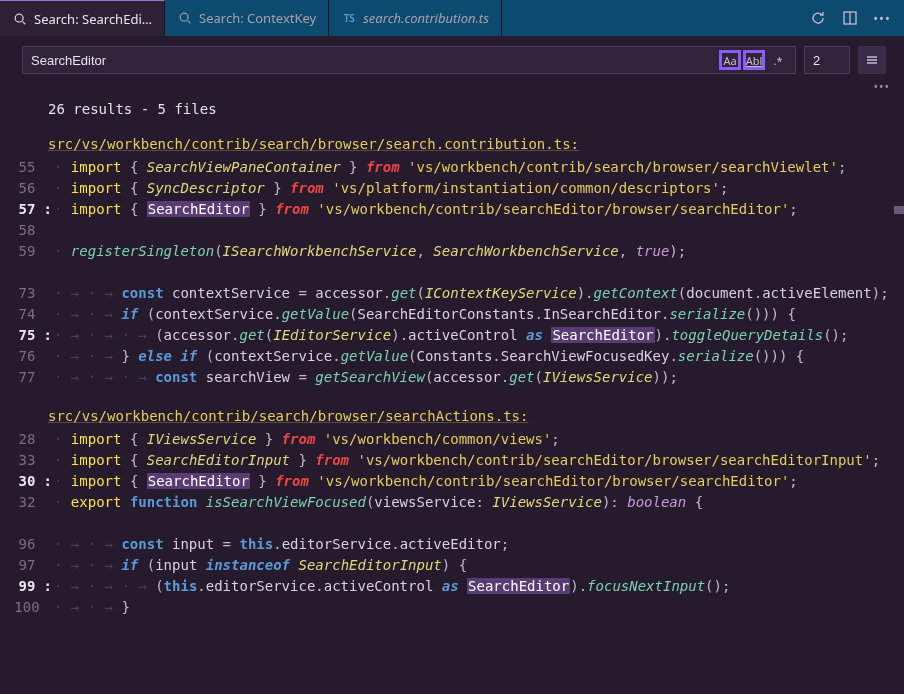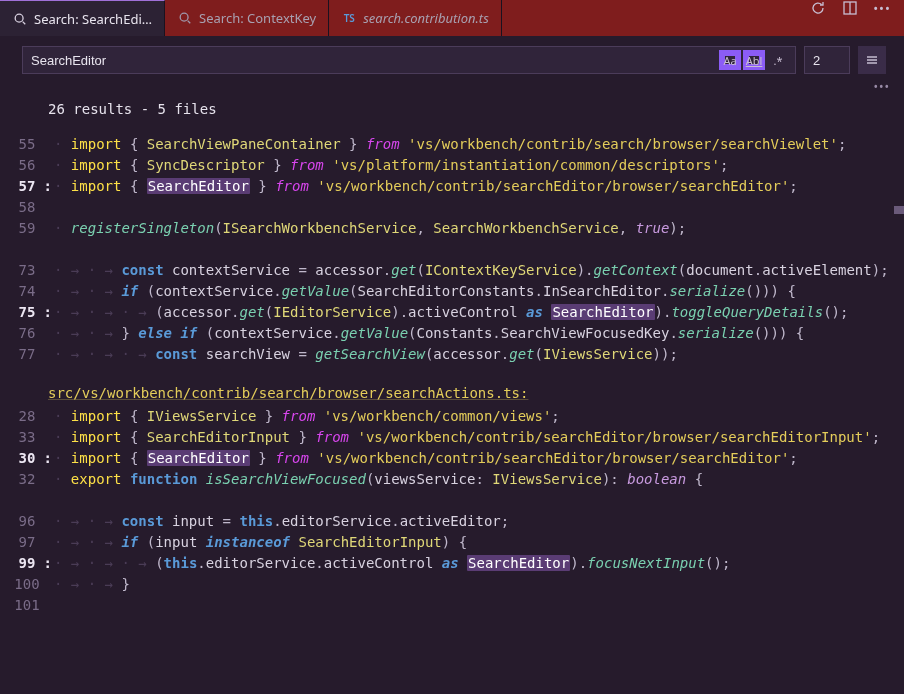--- a/index.html
+++ b/index.html
@@ -8,22 +8,23 @@
     color: #d8d8d8;
     font-family: "Segoe UI", ui-sans-serif, system-ui, sans-serif;
     font-size: 13px;
     width: 904px;
     height: 694px;
     overflow: hidden;
   }
   
   .tabs {
     display: flex;
+    align-items: center;
     height: 36px;
-    background: #7f1d1d;
+    background: #0c4a6e;
   }
   .tab {
     display: flex;
     align-items: center;
     gap: 6px;
     padding: 0 12px;
     height: 100%;
     color: #a8a0b0;
     font-size: 13px;
     border-right: 1px solid #1a1220;
@@ -65,21 +66,21 @@
     color: #e8e4ee;
     font-size: 13px;
   }
   .opt {
     width: 22px; height: 20px;
     display:inline-flex; align-items:center; justify-content:center;
     color:#c8bed2; font-size:11px;
     border:1px solid transparent;
     margin-left:2px;
   }
-  .opt.boxed { border:6px solid #8b5cf6; }
+  .opt.boxed { border:3px solid #8b5cf6; }
   .context-input {
     width: 46px; height: 28px;
     background:#30243a; border:1px solid #4b3c5a;
     color:#e8e4ee; text-align:left; padding:0 8px;
     font-size:13px;
   }
   .details-btn {
     width:28px; height:28px;
     background:#3a2c48;
     display:inline-flex; align-items:center; justify-content:center;
@@ -113,25 +114,25 @@
     color:#7a6c88;
     padding-right: 10px;
     flex-shrink:0;
     position:relative;
   }
   .line.strong .ln { color:#ece6f2; font-weight:600;}
   .line.strong .ln::after { content:":"; position:absolute; right:2px;}
   .content { flex:1; overflow:hidden; }
   .ws { color:#4a3c56; }
   .kw-import { color:#fde047; font-weight:400; }
-  .kw-from   { color:#d946ef; font-weight:400; font-style:italic;}
+  .kw-from   { color:#ef4444; font-weight:700; font-style:italic;}
   .kw-blue   { color:#5a9ad8; font-weight:600; }
   .kw-blue-i { color:#5a9ad8; font-weight:600; font-style:italic;}
   .ident-i   { color:#d8d2e0; }
-  .type      { color:#e0d878; }
+  .type      { color:#e0d878; font-style:italic;}
   .str       { color:#e4cd5a; }
   .call      { color:#7ad0b0; font-style:italic;}
   .bool      { color:#c89adf; font-style:italic;}
   .punc      { color:#c0b8cc; }
   .cmt       { color:#8a7c98; font-style:italic;}
   .hi { background:#5a3c74; color:#fff; padding:0 1px; border-radius:1px;}
   .spacer-line { height:21px; }
   .gap { height:18px; }
   
   .minimark {
@@ -196,20 +197,21 @@
         <line x1="3" y1="8" x2="13" y2="8"></line>
         <line x1="3" y1="11" x2="13" y2="11"></line>
       </svg>
   </div>
 </div>
 <div class="ellips-row">•••</div>
 
 <div class="code">
   <div class="summary">26 results - 5 files</div>
   <div id="results">
+      <div class="filehdr">src/vs/workbench/contrib/search/browser/search.contribution.ts:</div>
       <div class="line"><div class="ln">55</div><div class="content"><span class="ws">· </span><span class="kw-import">import </span><span class="punc">{ </span><span class="type">SearchViewPaneContainer</span><span class="punc"> } </span><span class="kw-from">from </span><span class="str">'vs/workbench/contrib/search/browser/searchViewlet'</span><span class="punc">;</span></div></div>
       <div class="line"><div class="ln">56</div><div class="content"><span class="ws">· </span><span class="kw-import">import </span><span class="punc">{ </span><span class="type">SyncDescriptor</span><span class="punc"> } </span><span class="kw-from">from </span><span class="str">'vs/platform/instantiation/common/descriptors'</span><span class="punc">;</span></div></div>
       <div class="line strong"><div class="ln">57</div><div class="content"><span class="ws">· </span><span class="kw-import">import </span><span class="punc">{ </span><span class="hi">SearchEditor</span><span class="punc"> } </span><span class="kw-from">from </span><span class="str">'vs/workbench/contrib/searchEditor/browser/searchEditor'</span><span class="punc">;</span></div></div>
       <div class="line"><div class="ln">58</div><div class="content"></div></div>
       <div class="line"><div class="ln">59</div><div class="content"><span class="ws">· </span><span class="call">registerSingleton</span><span class="punc">(</span><span class="type">ISearchWorkbenchService</span><span class="punc">, </span><span class="type">SearchWorkbenchService</span><span class="punc">, </span><span class="bool">true</span><span class="punc">);</span></div></div>
       <div class="spacer-line"></div>
       <div class="line"><div class="ln">73</div><div class="content"><span class="ws">· → · → </span><span class="kw-blue">const </span><span class="ident-i">contextService</span><span class="punc"> = </span><span class="ident-i">accessor</span><span class="punc">.</span><span class="call">get</span><span class="punc">(</span><span class="type">IContextKeyService</span><span class="punc">).</span><span class="call">getContext</span><span class="punc">(</span><span class="ident-i">document</span><span class="punc">.</span><span class="ident-i">activeElement</span><span class="punc">);</span></div></div>
       <div class="line"><div class="ln">74</div><div class="content"><span class="ws">· → · → </span><span class="kw-blue-i">if </span><span class="punc">(</span><span class="ident-i">contextService</span><span class="punc">.</span><span class="call">getValue</span><span class="punc">(</span><span class="ident-i">SearchEditorConstants</span><span class="punc">.</span><span class="ident-i">InSearchEditor</span><span class="punc">.</span><span class="call">serialize</span><span class="punc">())) {</span></div></div>
       <div class="line strong"><div class="ln">75</div><div class="content"><span class="ws">· → · → · → </span><span class="punc">(</span><span class="ident-i">accessor</span><span class="punc">.</span><span class="call">get</span><span class="punc">(</span><span class="type">IEditorService</span><span class="punc">).</span><span class="ident-i">activeControl</span><span class="punc"> </span><span class="kw-blue-i">as </span><span class="hi">SearchEditor</span><span class="punc">).</span><span class="call">toggleQueryDetails</span><span class="punc">();</span></div></div>
       <div class="line"><div class="ln">76</div><div class="content"><span class="ws">· → · → </span><span class="punc">} </span><span class="kw-blue-i">else if </span><span class="punc">(</span><span class="ident-i">contextService</span><span class="punc">.</span><span class="call">getValue</span><span class="punc">(</span><span class="ident-i">Constants</span><span class="punc">.</span><span class="ident-i">SearchViewFocusedKey</span><span class="punc">.</span><span class="call">serialize</span><span class="punc">())) {</span></div></div>
@@ -218,17 +220,16 @@
       <div class="filehdr">src/vs/workbench/contrib/search/browser/searchActions.ts:</div>
       <div class="line"><div class="ln">28</div><div class="content"><span class="ws">· </span><span class="kw-import">import </span><span class="punc">{ </span><span class="type">IViewsService</span><span class="punc"> } </span><span class="kw-from">from </span><span class="str">'vs/workbench/common/views'</span><span class="punc">;</span></div></div>
       <div class="line"><div class="ln">33</div><div class="content"><span class="ws">· </span><span class="kw-import">import </span><span class="punc">{ </span><span class="type">SearchEditorInput</span><span class="punc"> } </span><span class="kw-from">from </span><span class="str">'vs/workbench/contrib/searchEditor/browser/searchEditorInput'</span><span class="punc">;</span></div></div>
       <div class="line strong"><div class="ln">30</div><div class="content"><span class="ws">· </span><span class="kw-import">import </span><span class="punc">{ </span><span class="hi">SearchEditor</span><span class="punc"> } </span><span class="kw-from">from </span><span class="str">'vs/workbench/contrib/searchEditor/browser/searchEditor'</span><span class="punc">;</span></div></div>
       <div class="line"><div class="ln">32</div><div class="content"><span class="ws">· </span><span class="kw-import">export </span><span class="kw-blue">function </span><span class="call">isSearchViewFocused</span><span class="punc">(</span><span class="ident-i">viewsService</span><span class="punc">: </span><span class="type">IViewsService</span><span class="punc">): </span><span class="bool">boolean</span><span class="punc"> {</span></div></div>
       <div class="spacer-line"></div>
       <div class="line"><div class="ln">96</div><div class="content"><span class="ws">· → · → </span><span class="kw-blue">const </span><span class="ident-i">input</span><span class="punc"> = </span><span class="kw-blue">this</span><span class="punc">.</span><span class="ident-i">editorService</span><span class="punc">.</span><span class="ident-i">activeEditor</span><span class="punc">;</span></div></div>
       <div class="line"><div class="ln">97</div><div class="content"><span class="ws">· → · → </span><span class="kw-blue-i">if </span><span class="punc">(</span><span class="ident-i">input</span><span class="punc"> </span><span class="kw-blue-i">instanceof </span><span class="type">SearchEditorInput</span><span class="punc">) {</span></div></div>
       <div class="line strong"><div class="ln">99</div><div class="content"><span class="ws">· → · → · → </span><span class="punc">(</span><span class="kw-blue">this</span><span class="punc">.</span><span class="ident-i">editorService</span><span class="punc">.</span><span class="ident-i">activeControl</span><span class="punc"> </span><span class="kw-blue-i">as </span><span class="hi">SearchEditor</span><span class="punc">).</span><span class="call">focusNextInput</span><span class="punc">();</span></div></div>
       <div class="line"><div class="ln">100</div><div class="content"><span class="ws">· → · → </span><span class="punc">}</span></div></div>
-      <div class="line"><div class="ln">101</div><div class="content"></div></div>
     </div>
 </div>
 
 <div class="minimark"></div>
 
 </body></html>

